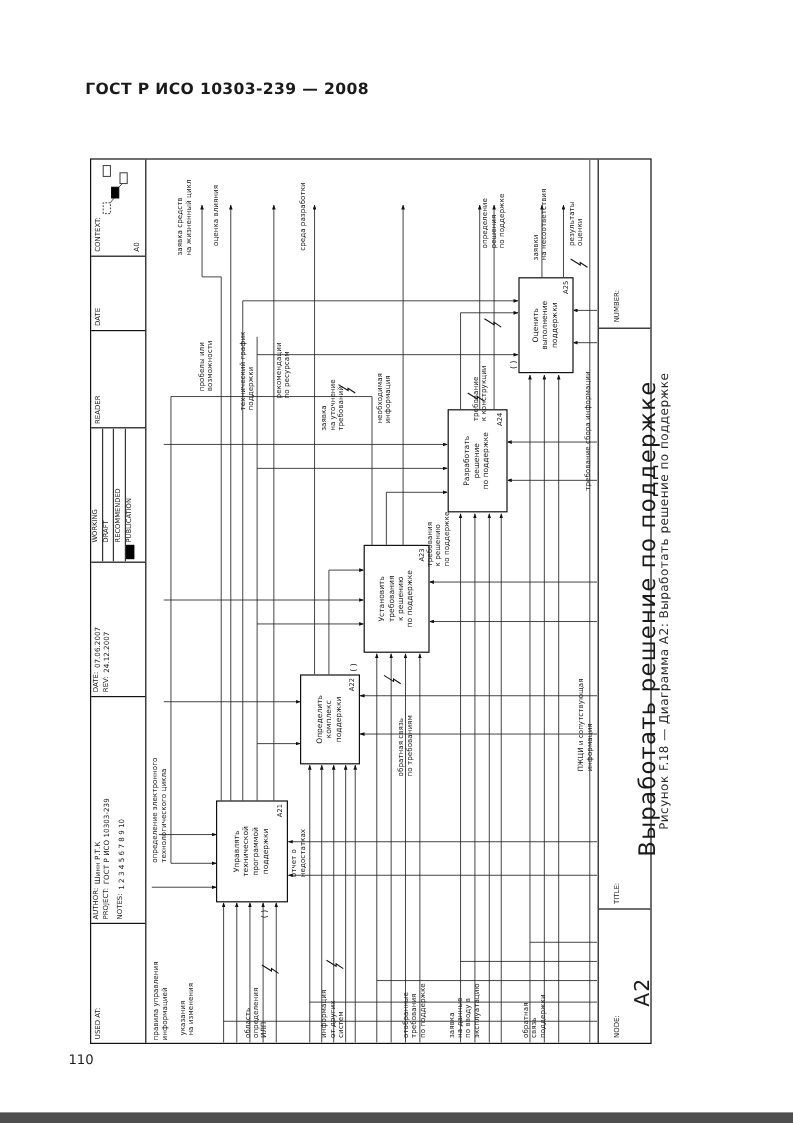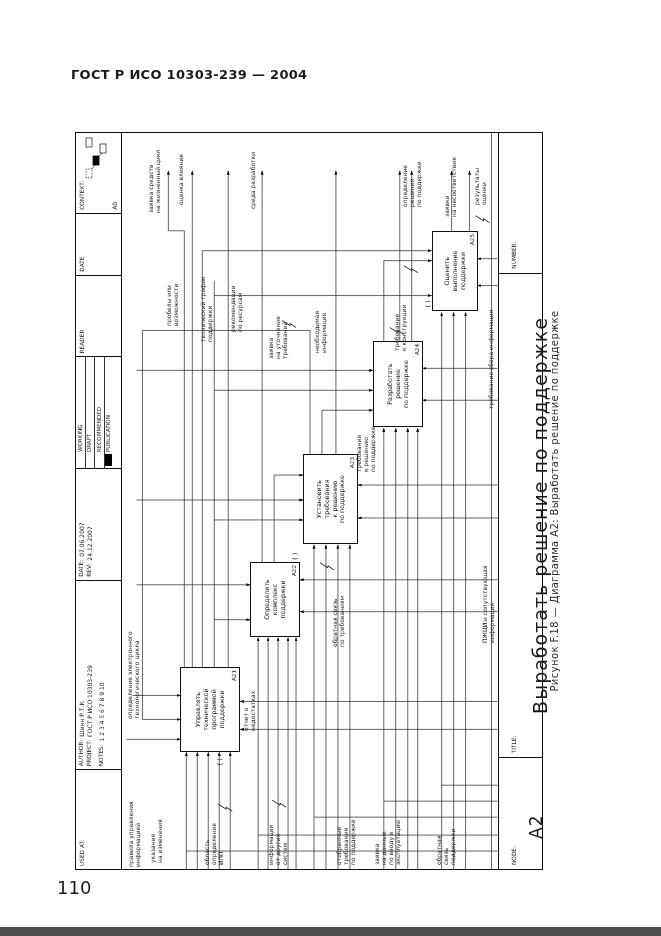--- a/index.html
+++ b/index.html
@@ -1,19 +1,19 @@
 <!DOCTYPE html>
 <html><head>
 <meta charset="utf-8">
 <style>
   html,body{margin:0;padding:0;background:#e8e8e8;}
   .sheet{position:relative;width:661px;height:936px;background:#ffffff;overflow:hidden;
          font-family:"DejaVu Sans",sans-serif;color:#1a1a1a;}
   .gost-header{position:absolute;left:71px;top:67px;font-size:13px;font-weight:bold;letter-spacing:.3px;}
-  .page-num{position:absolute;left:57px;top:877px;font-size:18px;}
+  .page-num{position:absolute;left:57px;top:877px;font-size:11px;}
   .scan-bar{position:absolute;left:0;bottom:0;width:100%;height:9px;background:#4e4e4e;}
   
   .rot{position:absolute;left:75px;top:870px;width:740px;height:505px;
        transform:rotate(-90deg);transform-origin:0 0;}
   .idef-form{position:absolute;left:0;top:0;width:738px;height:468px;border:1.5px solid #111;box-sizing:border-box;}
   .fhead{display:flex;height:46px;border-bottom:1.2px solid #111;box-sizing:border-box;}
   .fhead .cell{border-right:1px solid #111;box-sizing:border-box;padding:2px 3px;font-size:6px;line-height:1.35;overflow:hidden;position:relative;}
   .fhead .cell:last-child{border-right:none;}
   .lbl{font-size:5.8px;color:#222;}
   .frow{display:flex;gap:3px;}
@@ -33,21 +33,21 @@
   .lab{position:absolute;font-size:6px;line-height:1.16;color:#1c1c1c;white-space:pre-line;}
   .arrownet{position:absolute;inset:0;width:100%;height:100%;}
   .caption{position:absolute;left:0;top:474px;width:738px;text-align:center;font-size:10px;letter-spacing:.4px;color:#2b2b2b;}
   .ctx-svg{position:absolute;right:3px;top:8px;}
   .ctx-a0{position:absolute;left:3px;bottom:2px;font-size:6px;}
 </style>
 </head>
 <body>
 
 <div class="sheet">
-  <div class="gost-header">ГОСТ Р ИСО 10303-239 — 2004</div>
+  <div class="gost-header">ГОСТ Р ИСО 10303-239 — 2008</div>
 
   <div class="rot">
     <div class="idef-form">
 
       <div class="fhead">
         <div class="cell" style="width:100px">
           <span class="lbl">USED AT:</span>
         </div>
         <div class="cell" style="width:190px">
           <div class="frow">

